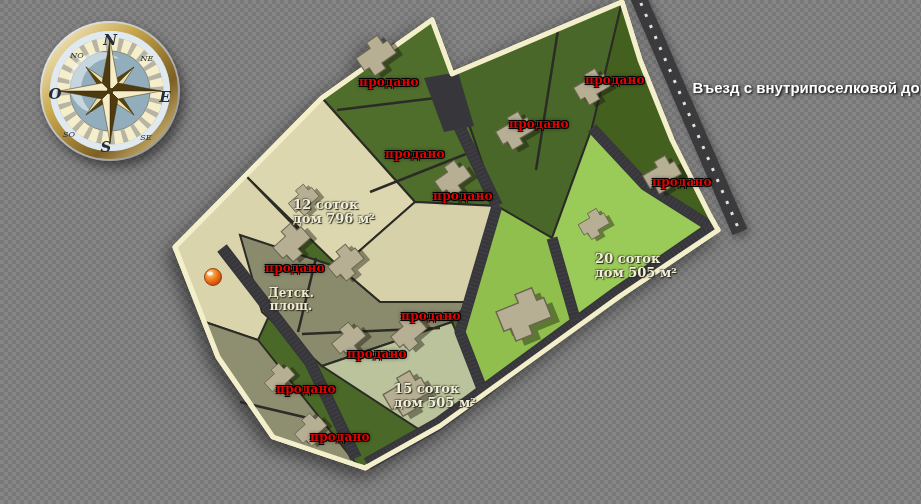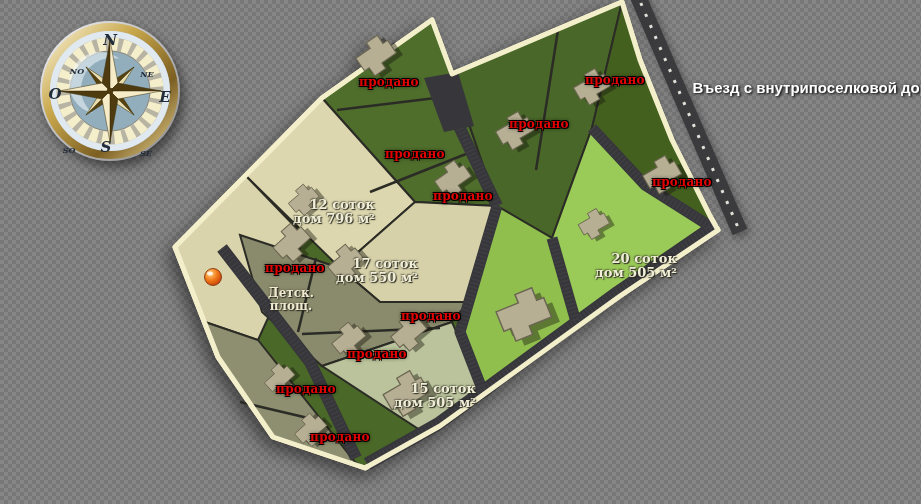--- a/index.html
+++ b/index.html
@@ -13,37 +13,37 @@
   .stage{position:relative;width:921px;height:504px;}
   .map-svg{position:absolute;left:0;top:0;}
   .lbl{position:absolute;transform:translate(-50%,-50%);white-space:nowrap;pointer-events:auto;padding-left:48px;}
   .sold{
     font:bold 12px "DejaVu Serif", serif;
     color:#e20000;letter-spacing:.3px;
     text-shadow:-1px -1px 0 #000,1px -1px 0 #000,-1px 1px 0 #000,1px 1px 0 #000,0 0 4px #000;
   }
   .plab{
     font:bold 13px "DejaVu Serif", serif;
-    color:#f2efd8;text-align:right;line-height:1.08;
+    color:#f2efd8;text-align:left;line-height:1.08;
     text-shadow:1px 1px 1px #2a2a20,-1px -1px 1px rgba(42,42,32,.45),0 0 3px rgba(0,0,0,.4);
   }
   .pg{
     font:bold 12px "DejaVu Serif", serif;
     color:#f0ead0;text-align:center;line-height:1.1;white-space:pre-line;
     text-shadow:1px 1px 1px #2a2a20,0 0 3px rgba(0,0,0,.45);
     margin-left:39px;
   }
   .entrance{
     font:bold 15px "Liberation Sans", sans-serif;
     color:#ffffff;
     text-shadow:1.5px 1.5px 2px #1c1c1c,0 0 5px rgba(0,0,0,.45);
   }
   .cl{position:absolute;transform:translate(-50%,-50%);
     font:italic bold 15px "DejaVu Serif", serif;color:#232c3a;}
-  .cls{font-size:8px;font-weight:bold;margin-top:16px;}
+  .cls{font-size:8px;font-weight:normal;}
 </style>
 </head>
 <body>
 
 <div class="stage">
 
 <svg class="map-svg" width="921" height="504" viewBox="0 0 921 504">
   <defs>
     <linearGradient id="gold" x1="0" y1="0" x2="1" y2="1">
       <stop offset="0" stop-color="#faf4da"></stop>
@@ -199,24 +199,20 @@
 <div class="lbl sold" style="left:271px;top:268px">продано</div>
 <div class="lbl sold" style="left:407px;top:316px">продано</div>
 <div class="lbl sold" style="left:353px;top:354px">продано</div>
 <div class="lbl sold" style="left:282px;top:389px">продано</div>
 <div class="lbl sold" style="left:316px;top:437px">продано</div>
 
 <div class="lbl plab" style="left:310px;top:212px">
   <div>12 соток</div>
   <div>дом 796 м²</div>
 </div>
-<div class="lbl plab" style="left:353px;top:271px">
-  <div>17 соток</div>
-  <div>дом 550 м²</div>
-</div>
 <div class="lbl plab" style="left:612px;top:266px">
   <div>20 соток</div>
   <div>дом 505 м²</div>
 </div>
 <div class="lbl plab" style="left:411px;top:396px">
   <div>15 соток</div>
   <div>дом 505 м²</div>
 </div>
 
 <div class="lbl pg" style="left:228px;top:300px">Детск.

